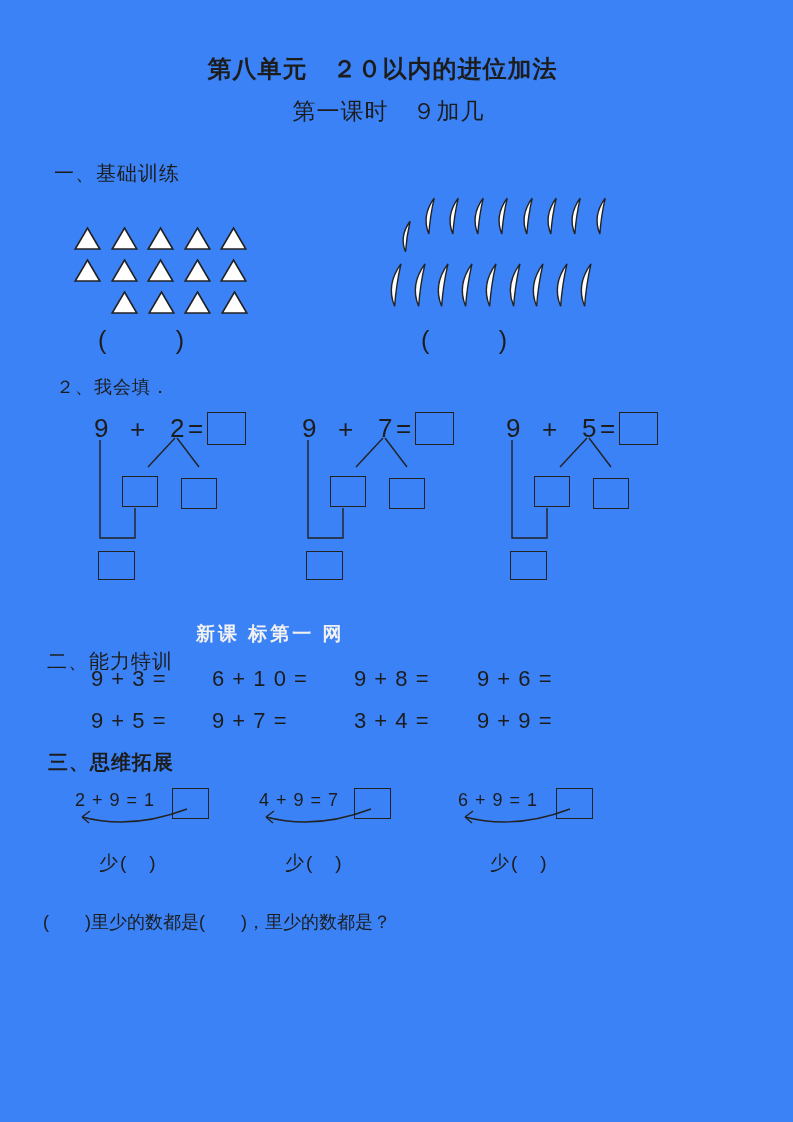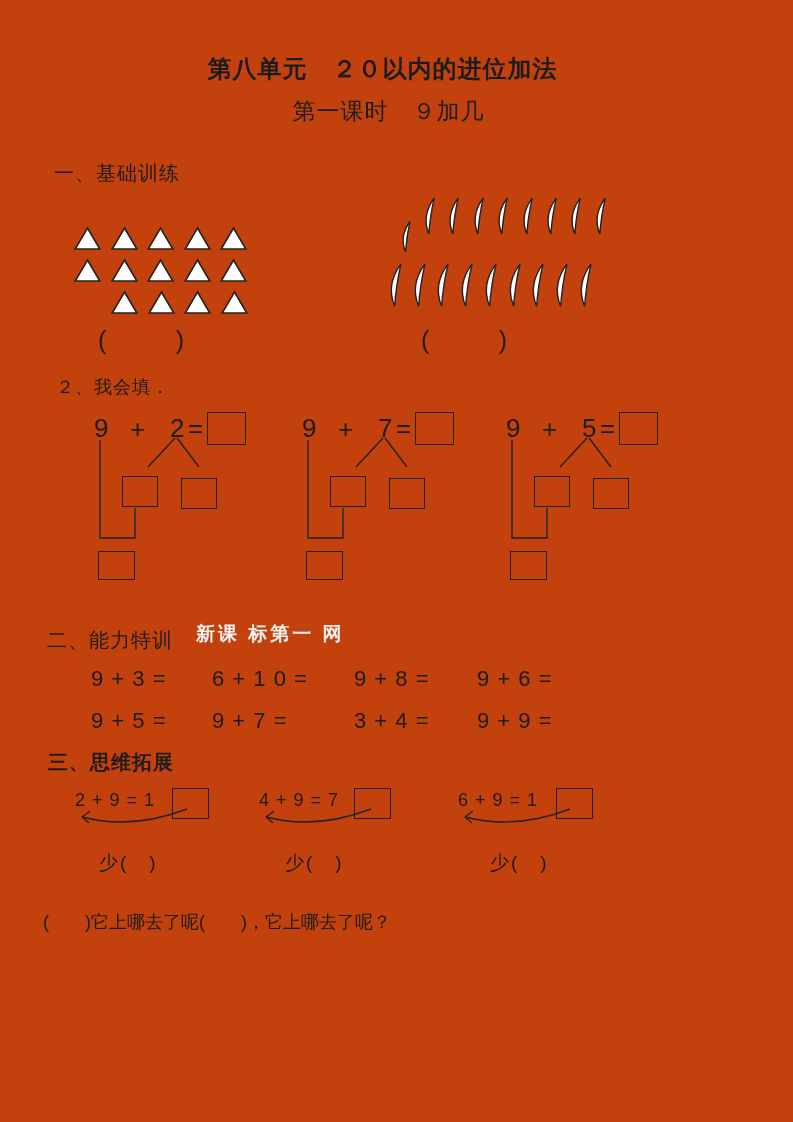--- a/index.html
+++ b/index.html
@@ -1,16 +1,16 @@
 <!DOCTYPE html>
 <html><head>
 <meta charset="utf-8">
 <style>
   html,body{margin:0;padding:0;background:#ffffff;}
-  .page{position:relative;width:793px;height:1122px;background:#c2410c;overflow:hidden;
+  .page{position:relative;width:793px;height:1122px;background:#3b82f6;overflow:hidden;
         font-family:"Liberation Sans","DejaVu Sans",sans-serif;color:#1c1c1c;}
   .abs{position:absolute;white-space:pre;line-height:1.15;}
   .title{width:793px;text-align:center;font-weight:bold;font-size:24px;letter-spacing:1px;}
   .subtitle{width:793px;text-align:center;font-size:23px;letter-spacing:1px;}
   .h-section{font-size:20px;letter-spacing:1px;}
   .q-label{font-size:18px;letter-spacing:1px;}
   .blank{display:flex;justify-content:space-between;font-size:25px;font-weight:300;}
   .eq-num{font-size:26px;}
   .ability-eq{font-size:22px;letter-spacing:1px;}
   .think-eq{font-size:18px;letter-spacing:1px;}
@@ -188,21 +188,21 @@
         <svg class="shape" width="150" height="130" style="left: 506px; top: 430px;">
           <path d="M81,8 L54,37" fill="none" stroke="#222" stroke-width="1.4" vector-effect="non-scaling-stroke"></path>
           <path d="M83,8 L105,37" fill="none" stroke="#222" stroke-width="1.4" vector-effect="non-scaling-stroke"></path>
           <path d="M6,10 L6,108 L41,108 L41,78" fill="none" stroke="#222" stroke-width="1.4" vector-effect="non-scaling-stroke"></path>
         </svg>
       </div>
     </div>
 
   <div class="abs watermark" style="top:623px;left:196px;">新课 标第一 网</div>
 
-  <div class="abs h-section" style="top:629px;left:47px;">二、能力特训</div>
+  <div class="abs h-section" style="top:650px;left:47px;">二、能力特训</div>
 
   <div id="ability-grid">
       <span class="abs ability-eq" style="left: 91px; top: 666px;">9 + 3 =</span>
       <span class="abs ability-eq" style="left: 212px; top: 666px;">6 + 1 0 =</span>
       <span class="abs ability-eq" style="left: 354px; top: 666px;">9 + 8 =</span>
       <span class="abs ability-eq" style="left: 477px; top: 666px;">9 + 6 =</span>
       <span class="abs ability-eq" style="left: 91px; top: 708px;">9 + 5 =</span>
       <span class="abs ability-eq" style="left: 212px; top: 708px;">9 + 7 =</span>
       <span class="abs ability-eq" style="left: 354px; top: 708px;">3 + 4 =</span>
       <span class="abs ability-eq" style="left: 477px; top: 708px;">9 + 9 =</span>
@@ -236,15 +236,15 @@
         <div class="box" style="left: 556px; top: 788px; width: 37px; height: 31px;"></div>
         <svg class="shape" width="112" height="22" style="left: 460px; top: 808px;">
           <path d="M110,1 Q55,22 5,9" fill="none" stroke="#222" stroke-width="1.4" vector-effect="non-scaling-stroke"></path>
           <path d="M5,9 L13,3" fill="none" stroke="#222" stroke-width="1.4" vector-effect="non-scaling-stroke"></path>
           <path d="M5,9 L12,15" fill="none" stroke="#222" stroke-width="1.4" vector-effect="non-scaling-stroke"></path>
         </svg>
         <span class="abs hint" style="left: 490px; top: 852px;">少(　)</span>
       </div>
     </div>
 
-  <div class="abs footer-note" style="top:912px;left:43px;">(　　)它上哪去了呢(　　)，它上哪去了呢？</div>
+  <div class="abs footer-note" style="top:912px;left:43px;">(　　)里少的数都是(　　)，里少的数都是？</div>
 
 </div>
 
 </body></html>

